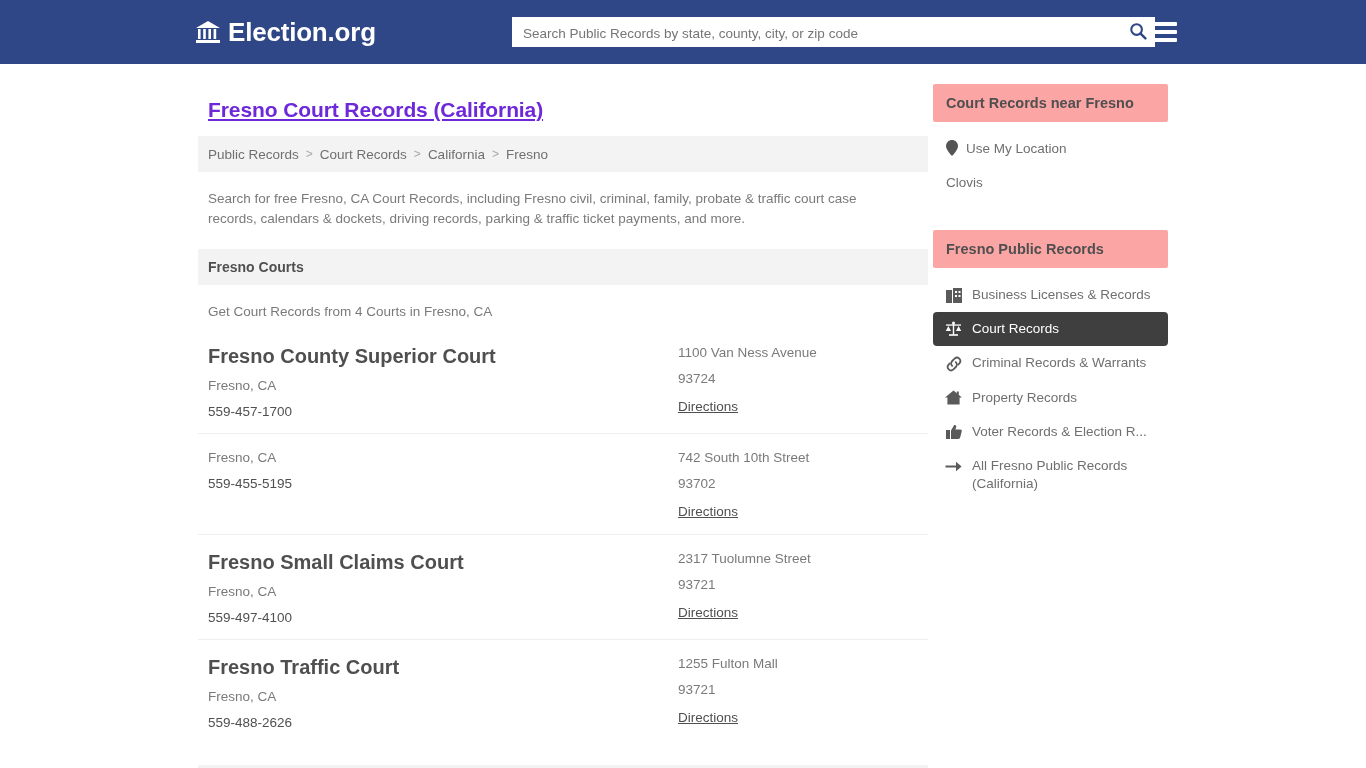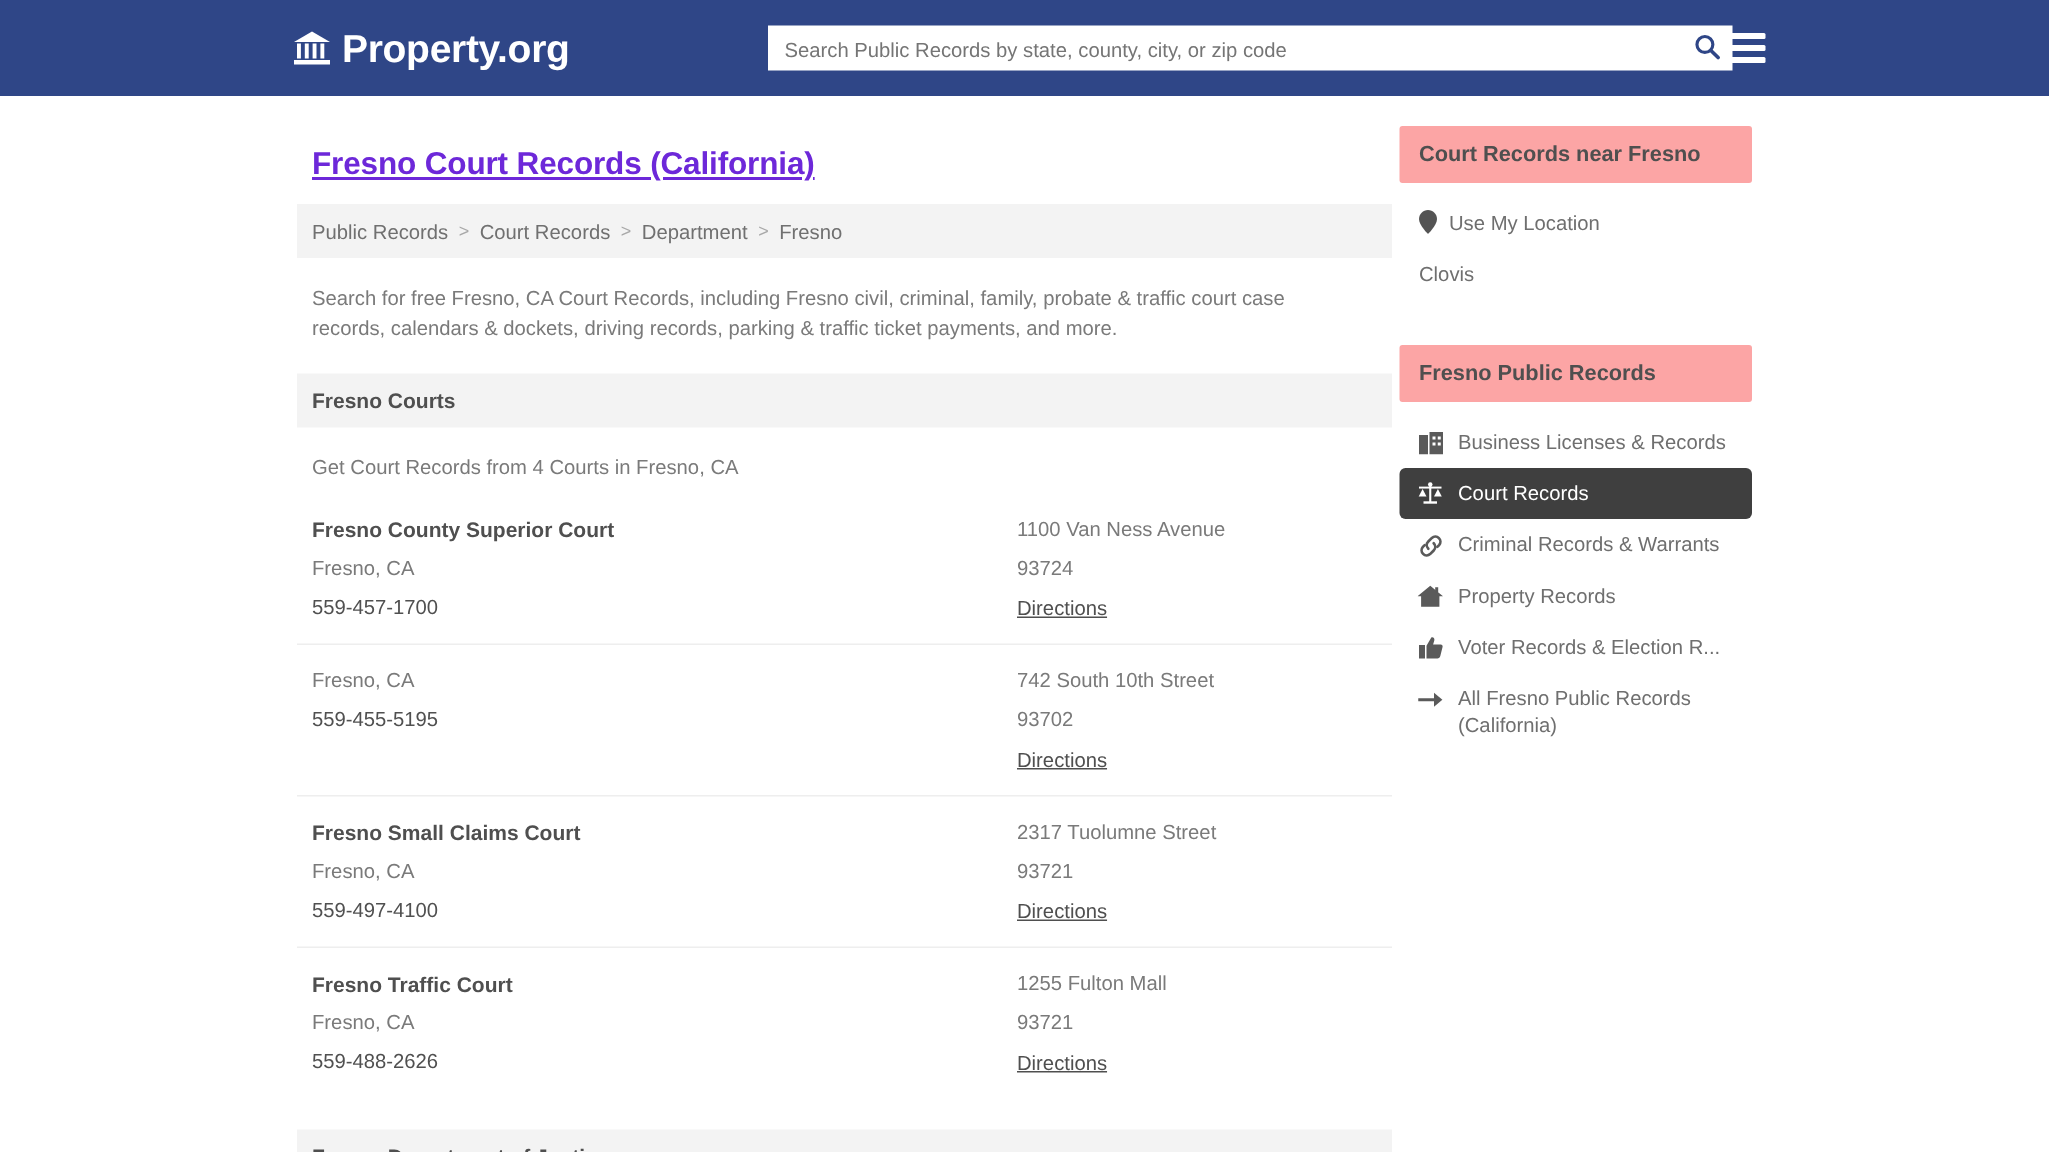--- a/index.html
+++ b/index.html
@@ -156,21 +156,21 @@
   .court-list { margin-top: 10px; }
   .court-row {
     display: flex;
     padding: 16px 10px 14px 10px;
     border-bottom: 1px solid #eeeeee;
   }
   .court-row:last-child { border-bottom: 0; }
   .court-left { width: 470px; flex: 0 0 470px; }
   .court-right { flex: 1 1 auto; }
   .court-name {
-    font-size: 14px;
+    font-size: 20px;
     font-weight: bold;
     color: #4f4f4f;
     margin-bottom: 10px;
     cursor: pointer;
     text-decoration: none;
     display: block;
   }
   .court-line {
     font-size: 13.5px;
     color: #7a7a7a;
@@ -257,21 +257,21 @@
     <span class="brand-icon">
       <svg width="26" height="26" viewBox="0 0 26 26" aria-hidden="true">
         <polygon points="13,2 25,9 1,9" fill="#ffffff"></polygon>
         <rect x="3" y="10" width="2.6" height="10" fill="#ffffff"></rect>
         <rect x="8.2" y="10" width="2.6" height="10" fill="#ffffff"></rect>
         <rect x="13.4" y="10" width="2.6" height="10" fill="#ffffff"></rect>
         <rect x="18.6" y="10" width="2.6" height="10" fill="#ffffff"></rect>
         <rect x="1" y="21" width="24" height="3" fill="#ffffff"></rect>
       </svg>
     </span>
-    <span class="brand-text">Property.org</span>
+    <span class="brand-text">Election.org</span>
   </a>
 
   <div class="search-wrap">
     <input class="search-input" type="text" placeholder="Search Public Records by state, county, city, or zip code" style="">
     <button class="search-btn">
       <span>
         <svg width="18" height="18" viewBox="0 0 18 18" aria-hidden="true">
           <circle cx="7.6" cy="7.6" r="5.3" fill="none" stroke="#2f4687" stroke-width="2.1"></circle>
           <line x1="11.6" y1="11.6" x2="16.4" y2="16.4" stroke="#2f4687" stroke-width="2.4" stroke-linecap="round"></line>
         </svg>
@@ -291,21 +291,21 @@
 
     <div class="content">
 
       <h1 class="page-title">Fresno Court Records (California)</h1>
 
       <div class="breadcrumb">
         <a href="#">Public Records</a>
         <span class="sep">&gt;</span>
         <a href="#">Court Records</a>
         <span class="sep">&gt;</span>
-        <a href="#">Department</a>
+        <a href="#">California</a>
         <span class="sep">&gt;</span>
         <span class="current">Fresno</span>
       </div>
 
       <p class="intro">Search for free Fresno, CA Court Records, including Fresno civil, criminal, family, probate &amp; traffic court case records, calendars &amp; dockets, driving records, parking &amp; traffic ticket payments, and more.</p>
 
       <div class="section-head">Fresno Courts</div>
       <div class="section-sub">Get Court Records from 4 Courts in Fresno, CA</div>
 
       <div class="court-list">

